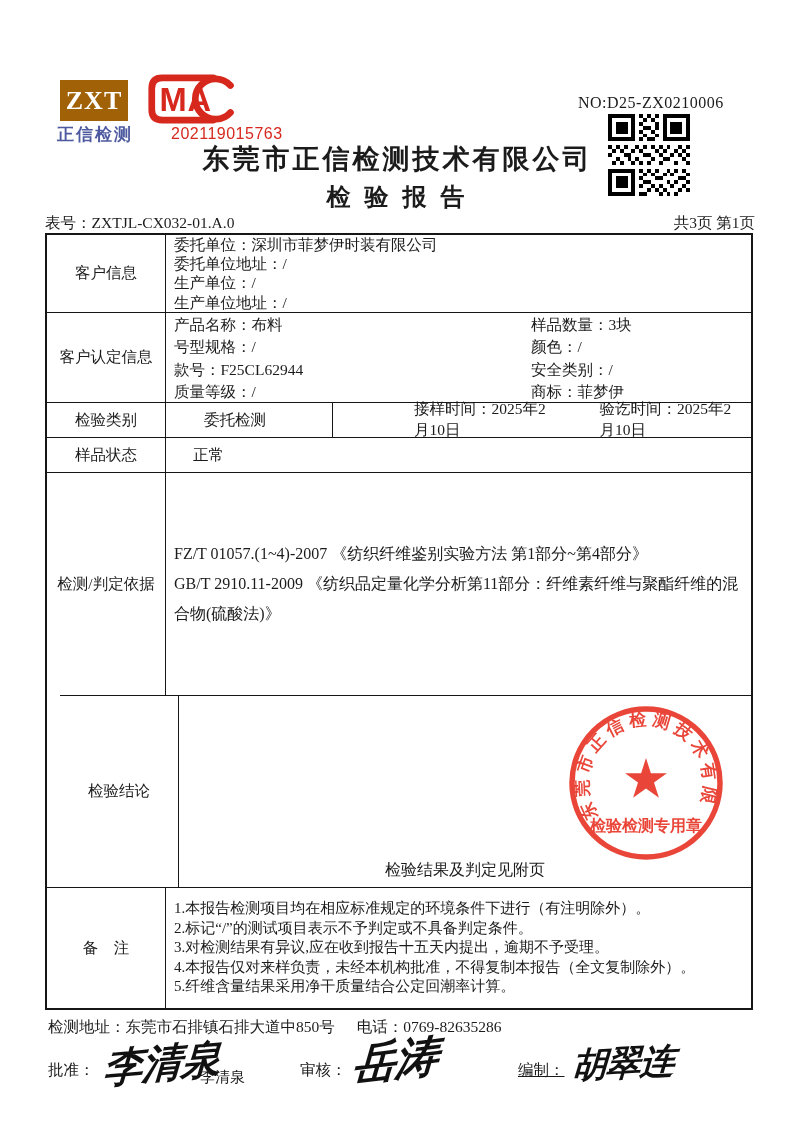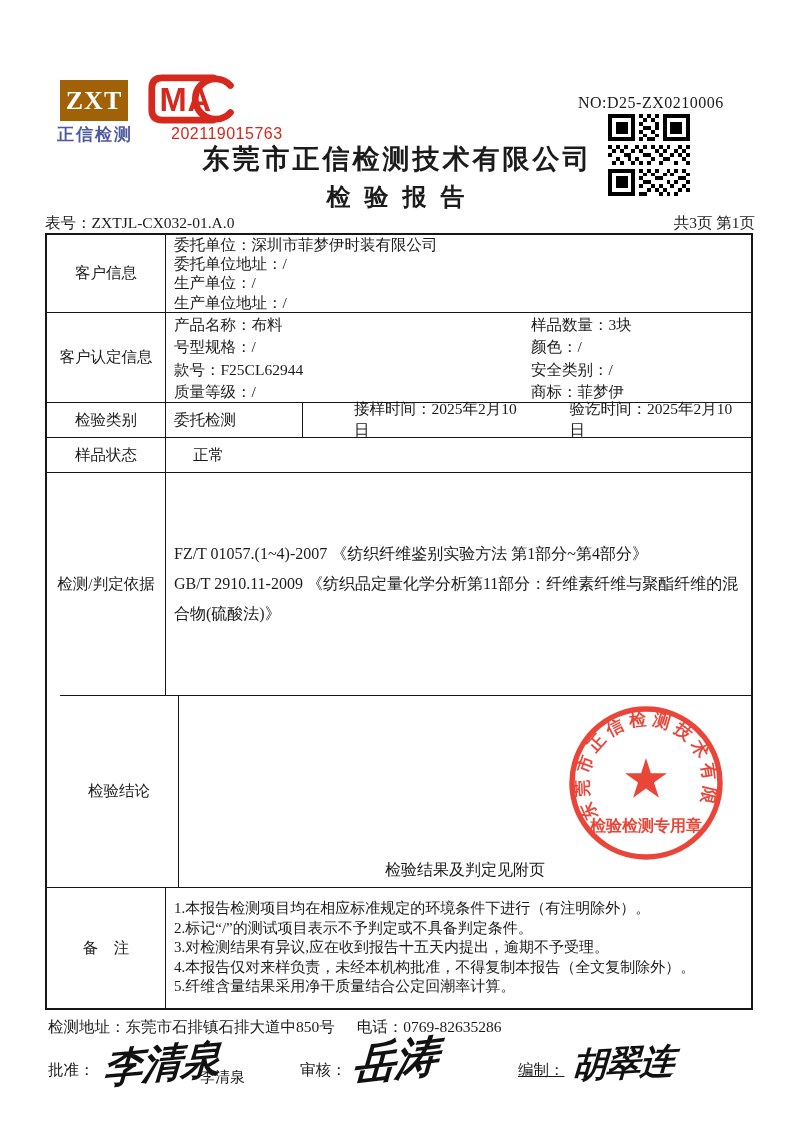--- a/index.html
+++ b/index.html
@@ -27,21 +27,21 @@
   
   .tbl{left:45px;top:233px;width:708px;border:2px solid #161616;box-sizing:border-box;font-size:15.5px;}
   .t-row{display:flex;box-sizing:border-box;}
   .t-row + .t-row{border-top:1.5px solid #161616;}
   .label-cell{width:119px;flex:0 0 119px;border-right:1.5px solid #161616;display:flex;
     align-items:center;justify-content:center;text-align:center;box-sizing:border-box;padding:0 2px;}
   .content-cell{flex:1;box-sizing:border-box;padding:1px 8px;position:relative;}
   .r1{height:77px;} .r1 .content-cell{line-height:19.2px;padding-top:0;}
   .r2{height:90px;} .r2 .content-cell{display:flex;line-height:22.4px;}
   .r2 .col-left{flex:1;} .r2 .col-right{width:212px;flex:0 0 212px;}
-  .r3{height:35px;align-items:stretch;}
+  .r3{height:35px;align-items:stretch;gap:30px;}
   .mid-cell{width:137px;flex:0 0 137px;border-right:1.5px solid #161616;display:flex;align-items:center;
     box-sizing:border-box;padding:0 8px;}
   .r3 .time-cell{flex:1;display:flex;align-items:center;padding:0 8px;margin-left:43px;}
   .r3 .time-cell .finish{margin-left:42px;}
   .r4{height:35px;gap:19px;} .r4 .content-cell{display:flex;align-items:center;}
   .r5{height:223px;} .r5 .content-cell{display:flex;align-items:center;}
   .r5 .basis-lines{line-height:30px;font-size:16px;}
   .r6{height:192px;margin-left:13px;}
   .conclusion-note{position:absolute;left:0;right:0;bottom:6px;text-align:center;font-size:16px;}
   .stamp{position:absolute;left:382px;top:2px;width:170px;height:170px;opacity:0.93;}

